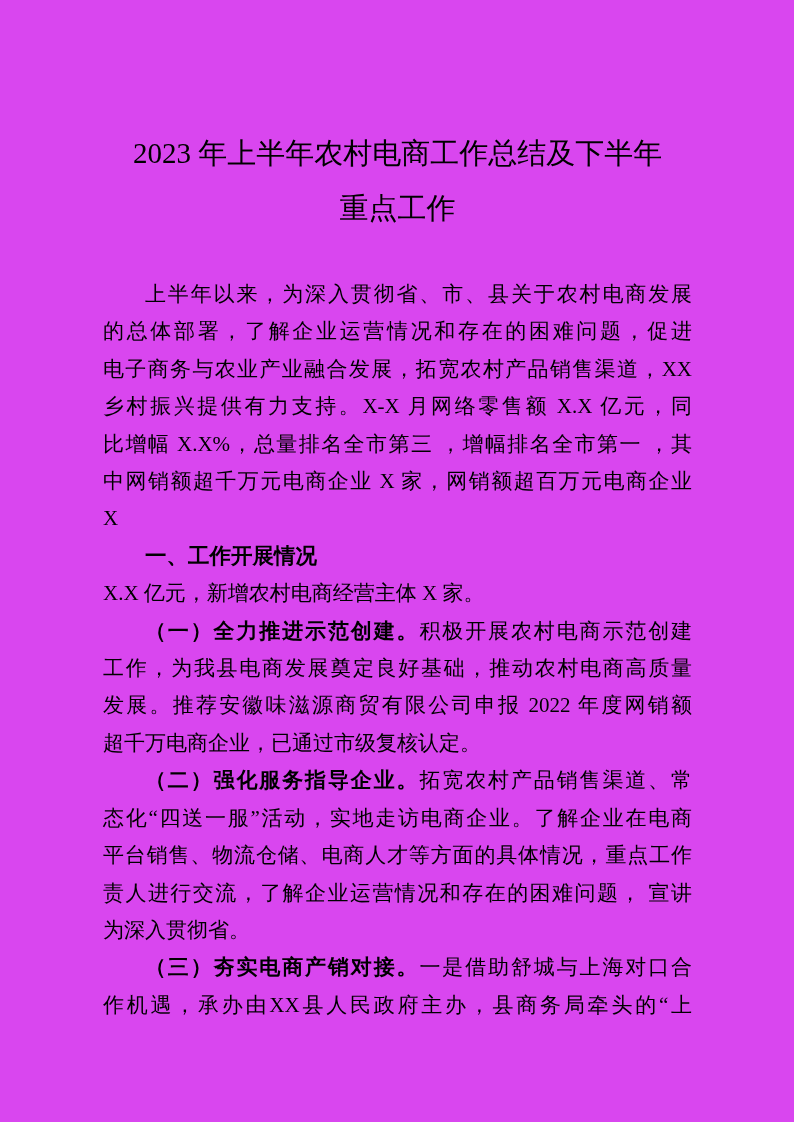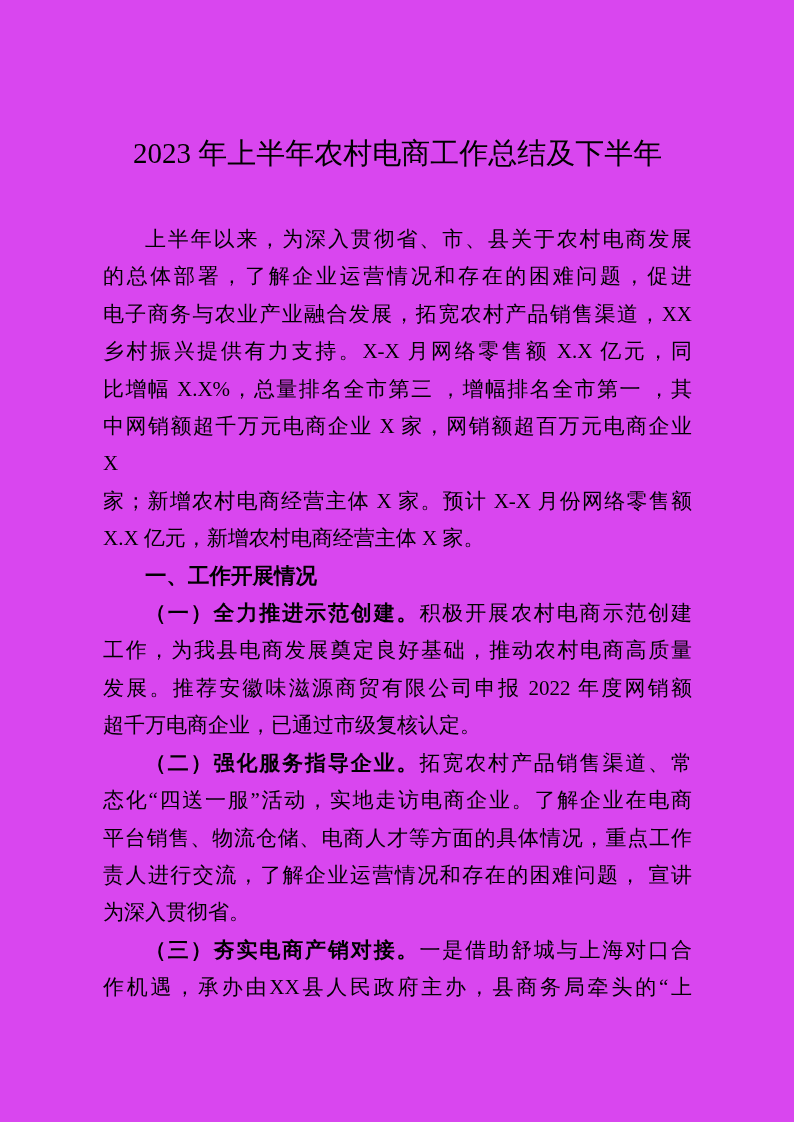--- a/index.html
+++ b/index.html
@@ -54,32 +54,32 @@
   .run-body {
     font-weight: 400;
   }
 </style>
 </head>
 <body>
 
 <div class="page">
   <div class="doc-title">
     <div>2023 年上半年农村电商工作总结及下半年</div>
+    <div>重点工作</div>
   </div>
   <div class="doc-body">
       <div class="line first"><span class="run-body">上半年以来，为深入贯彻省、市、县关于农村电商发展</span></div>
       <div class="line mid"><span class="run-body">的总体部署，了解企业运营情况和存在的困难问题，促进</span></div>
       <div class="line mid"><span class="run-body">电子商务与农业产业融合发展，拓宽农村产品销售渠道，XX</span></div>
       <div class="line mid"><span class="run-body">乡村振兴提供有力支持。X-X 月网络零售额 X.X 亿元，同</span></div>
       <div class="line mid"><span class="run-body">比增幅 X.X%，总量排名全市第三 ，增幅排名全市第一 ，其</span></div>
       <div class="line mid"><span class="run-body">中网销额超千万元电商企业 X 家，网销额超百万元电商企业</span></div>
       <div class="line end"><span class="run-body">X</span></div>
-      <div class="line mid"><span class="run-body">家；新增农村电商经营主体 X 家。预计 X-X 月份网络零售额</span></div>
+      <div class="line heading"><span class="run-heading">一、工作开展情况</span></div>
       <div class="line end"><span class="run-body">X.X 亿元，新增农村电商经营主体 X 家。</span></div>
-      <div class="line heading"><span class="run-heading">一、工作开展情况</span></div>
       <div class="line first"><span class="run-lead">（一）全力推进示范创建。</span><span class="run-body">积极开展农村电商示范创建</span></div>
       <div class="line mid"><span class="run-body">工作，为我县电商发展奠定良好基础，推动农村电商高质量</span></div>
       <div class="line mid"><span class="run-body">发展。推荐安徽味滋源商贸有限公司申报 2022 年度网销额</span></div>
       <div class="line end"><span class="run-body">超千万电商企业，已通过市级复核认定。</span></div>
       <div class="line first"><span class="run-lead">（二）强化服务指导企业。</span><span class="run-body">拓宽农村产品销售渠道、常</span></div>
       <div class="line mid"><span class="run-body">态化“四送一服”活动，实地走访电商企业。了解企业在电商</span></div>
       <div class="line mid"><span class="run-body">平台销售、物流仓储、电商人才等方面的具体情况，重点工作</span></div>
       <div class="line mid"><span class="run-body">责人进行交流，了解企业运营情况和存在的困难问题， 宣讲</span></div>
       <div class="line end"><span class="run-body">为深入贯彻省。</span></div>
       <div class="line first"><span class="run-lead">（三）夯实电商产销对接。</span><span class="run-body">一是借助舒城与上海对口合</span></div>

